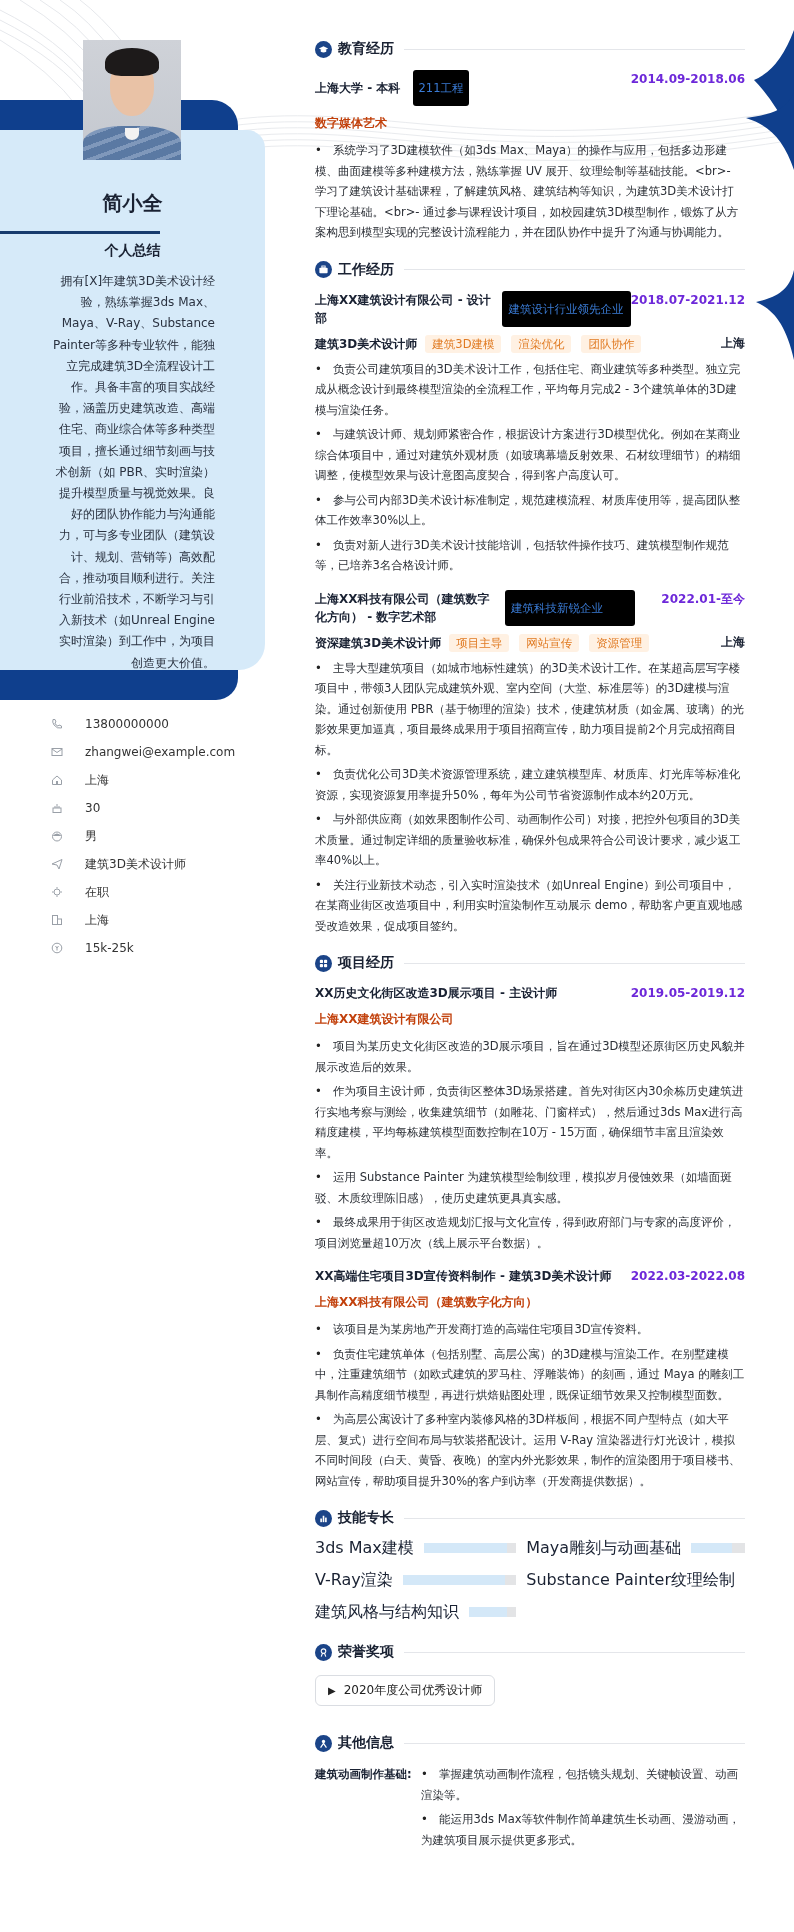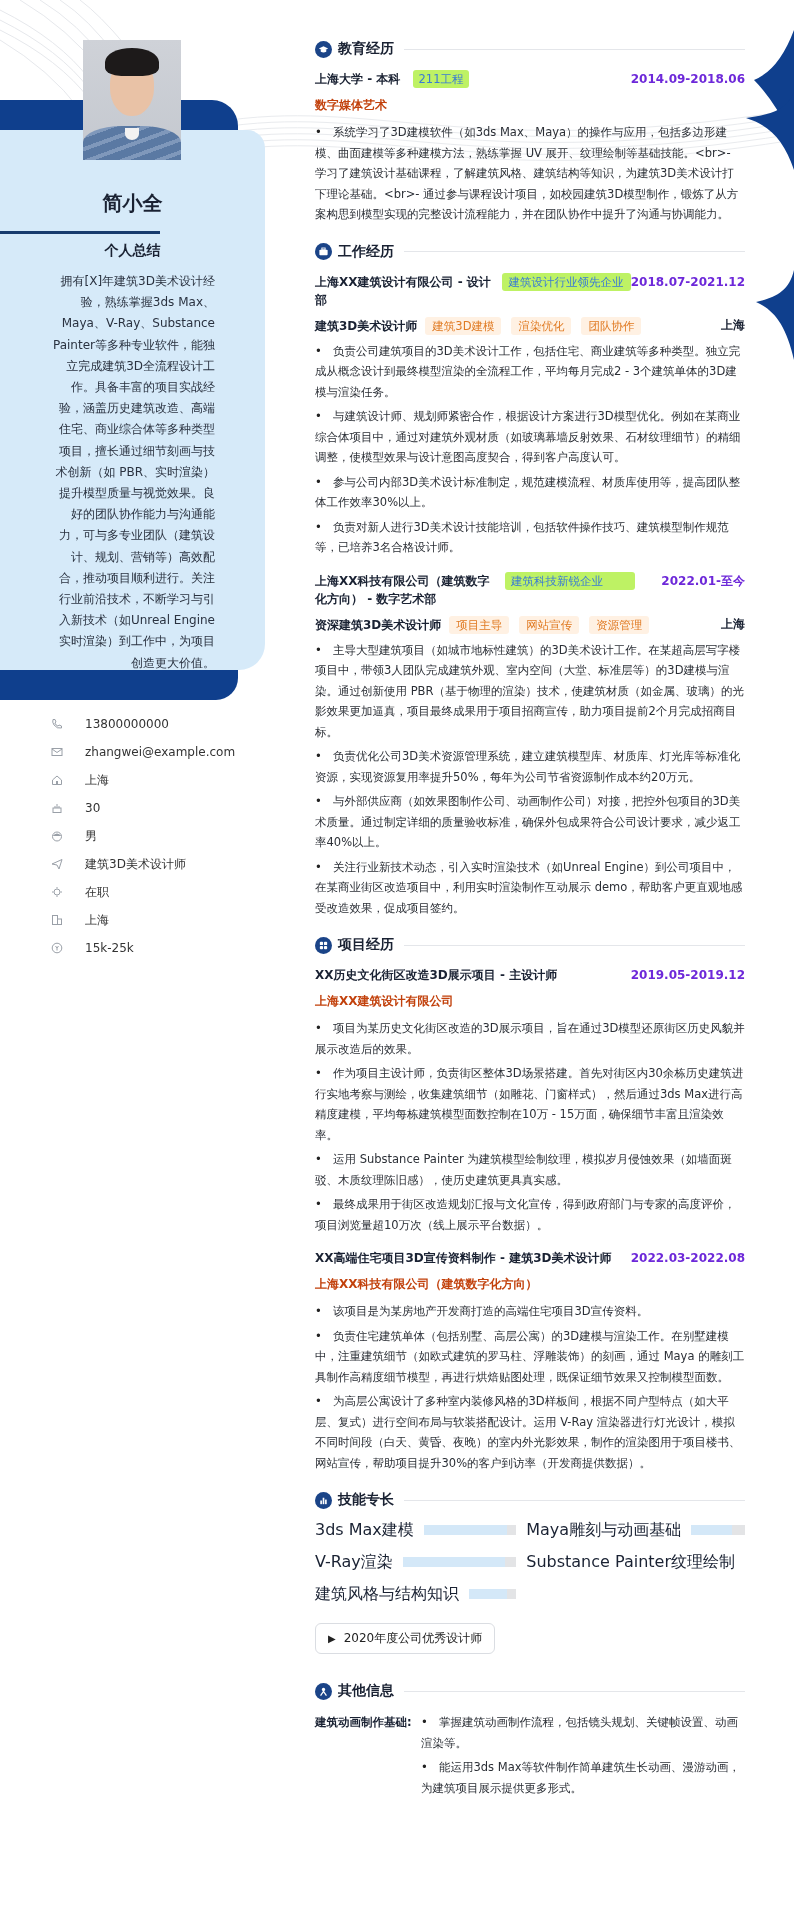--- a/index.html
+++ b/index.html
@@ -91,22 +91,22 @@
   .sec-icon svg { width: 11px; height: 11px; }
   .sec-title { font-size: 14px; font-weight: bold; color: #1a2233; margin-right: 10px; white-space: nowrap; }
   .sec-line { flex: 1; height: 1px; background: #e4e6ea; }
 
   .row { display: flex; align-items: flex-start; justify-content: space-between; }
   .row-title { font-size: 12px; font-weight: bold; color: #1a2233; line-height: 18px; }
   .row-date { font-size: 12px; font-weight: bold; color: #6d28d9; white-space: nowrap; line-height: 18px; }
   .entry { margin-bottom: 14px; }
   .subline { font-size: 12px; font-weight: bold; color: #c2410c; margin: 8px 0 8px; line-height: 18px; }
   .tag-blue {
-    display: inline-block; font-size: 11.5px; color: #3a7bd5; background: #bef264;
-    padding: 1px 6px; border-radius: 3px; font-weight: normal; line-height: 16px;
+    display: inline-block; font-size: 11.5px; color: #3a7bd5; background: #000000;
+    padding: 10px 6px; border-radius: 3px; font-weight: normal; line-height: 16px;
   }
   .company-line { display: flex; align-items: flex-start; }
   .company-line .row-title { width: 180px; }
   .company-line .tag-blue { width: 130px; margin-left: 10px; }
   .company-line .row-date { margin-left: auto; }
   .role-line { display: flex; align-items: center; margin: 8px 0 6px; }
   .role-line .row-title { margin-right: 8px; }
   .tag-orange {
     display: inline-block; font-size: 11.5px; color: #e07a22; background: #fff1e3;
     padding: 1px 7px; border-radius: 3px; margin-right: 10px; line-height: 16px;
@@ -432,20 +432,30 @@
       <div class="skill">
         <span class="skill-name">建筑风格与结构知识</span>
         <span class="skill-bar">
             <span class="skill-fill" style="width:80%"></span>
           </span>
       </div>
     </div>
   </section>
 
   <section class="section">
+    <div class="sec-head">
+      <span class="sec-icon">
+          <svg viewBox="0 0 12 12">
+            <circle cx="6" cy="4.5" r="2.5" fill="none" stroke="#fff" stroke-width="1.2"></circle>
+            <path d="M3.5 10.5 L5 6.5 M8.5 10.5 L7 6.5" stroke="#fff" stroke-width="1.2"></path>
+          </svg>
+        </span>
+      <span class="sec-title">荣誉奖项</span>
+      <span class="sec-line"></span>
+    </div>
     <div class="award">
       <span class="tri">▶</span>
       <span>2020年度公司优秀设计师</span>
     </div>
   </section>
 
   <section class="section">
     <div class="sec-head">
       <span class="sec-icon">
           <svg viewBox="0 0 12 12">

